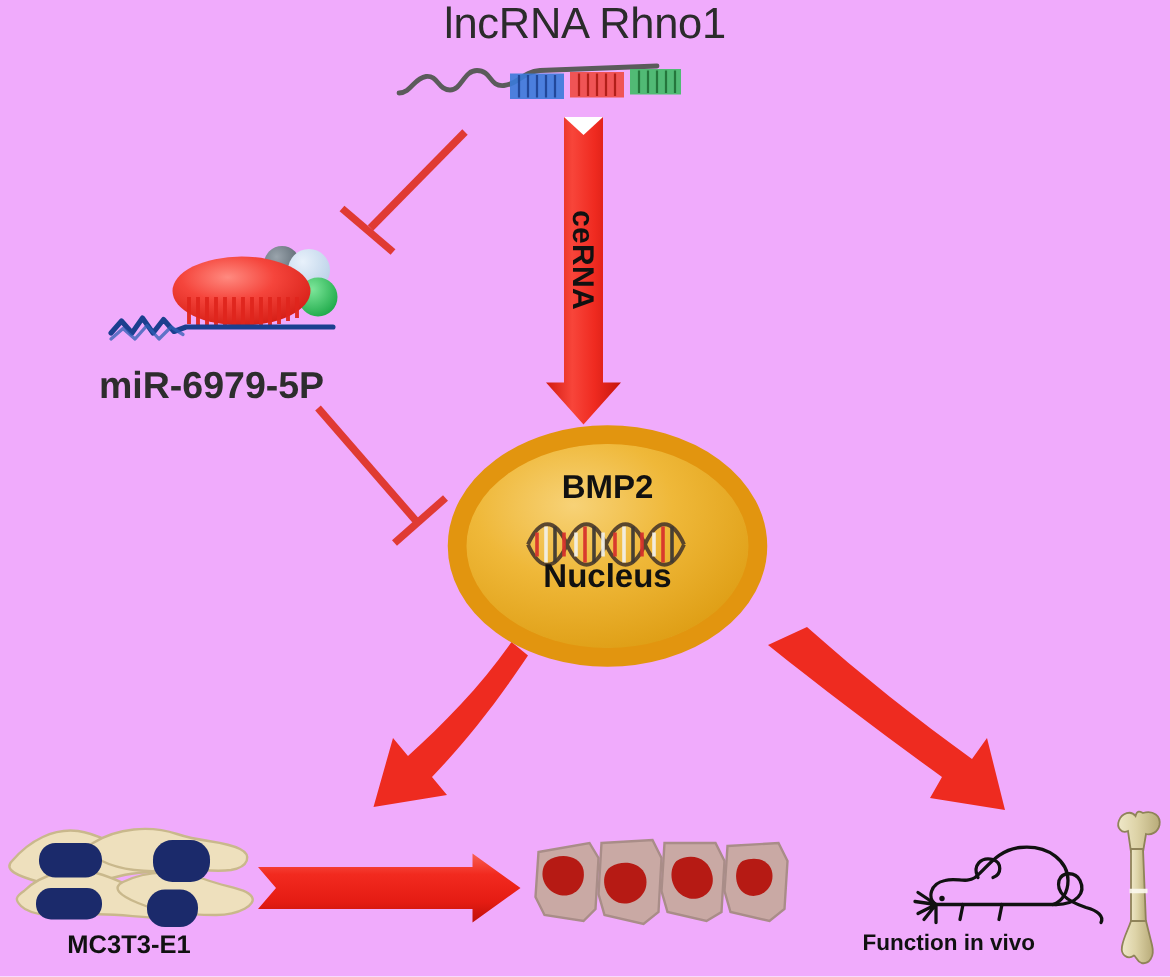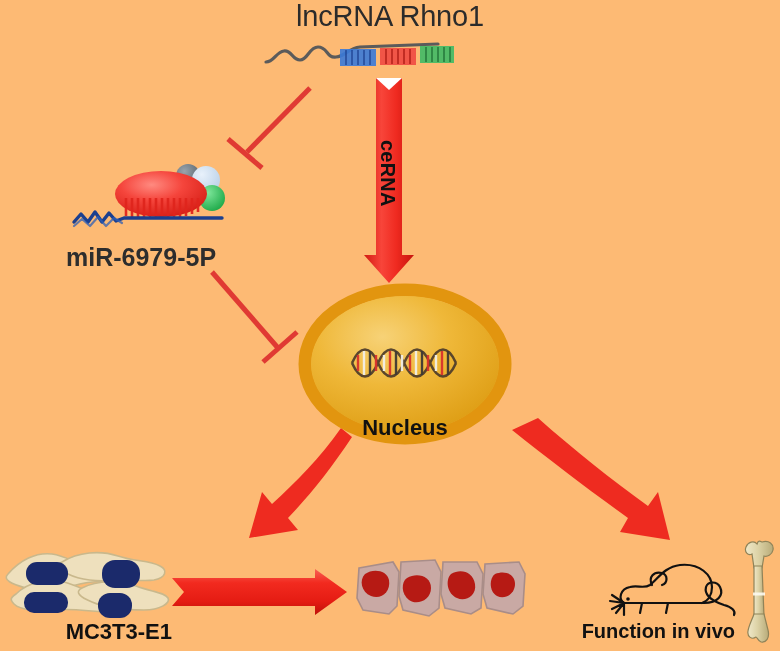--- a/index.html
+++ b/index.html
@@ -9,21 +9,21 @@
     background: #ffffff;
   }
   body {
     font-family: "Liberation Sans", sans-serif;
     -webkit-font-smoothing: antialiased;
   }
   #figure {
     position: relative;
     width: 780px;
     height: 651px;
-    background: #fdba74;
+    background: #f0abfc;
     overflow: hidden;
   }
 
   
   .lbl {
     position: absolute;
     color: #1a1a1a;
     white-space: nowrap;
     line-height: 1;
   }
@@ -59,43 +59,42 @@
     font-weight: 700;
     color: #111;
   }
   #nucleus-label {
     left: 305px; top: 373px;
     width: 200px;
     text-align: center;
     font-size: 22px;
     font-weight: 700;
     color: #111;
-    margin-top: 44px;
   }
   #mc3t3-label {
     left: 0px; top: 621px;
     width: 172px;
-    text-align: right;
-    font-size: 22px;
+    text-align: center;
+    font-size: 17px;
     font-weight: 700;
     color: #111;
   }
   #osteoblast-label {
     left: 350px; top: 621px;
     width: 180px;
     text-align: center;
     font-size: 17px;
     font-weight: 700;
     color: #111;
   }
   #invivo-label {
     left: 575px; top: 621px;
     width: 160px;
-    text-align: right;
-    font-size: 20px;
+    text-align: left;
+    font-size: 15px;
     font-weight: 700;
     color: #111;
   }
 
   
   svg.layer {
     position: absolute;
     left: 0; top: 0;
     width: 780px;
     height: 651px;
@@ -384,17 +383,18 @@
       <path d="M 14,76 L 24,76 L 28,92 C 30,100 26,105 21,104
                C 18,103 17,99 16,99 C 12,102 7,99 8,93
                C 9,87 12,82 14,76 Z"></path>
     </g>
     <line x1="13" y1="56" x2="25" y2="56" stroke="#fdfaf0" stroke-width="3" opacity="0.9"></line>
   </svg>
 
   <div class="lbl" id="lncrna-title">lncRNA Rhno1</div>
   <div class="lbl" id="mir-label">miR-6979-5P</div>
   <div class="lbl" id="cerna-label">ceRNA</div>
+  <div class="lbl" id="bmp2-label">BMP2</div>
   <div class="lbl" id="nucleus-label">Nucleus</div>
   <div class="lbl" id="mc3t3-label">MC3T3-E1</div>
   <div class="lbl" id="invivo-label">Function in vivo</div>
 
 </div>
 
 </body></html>

